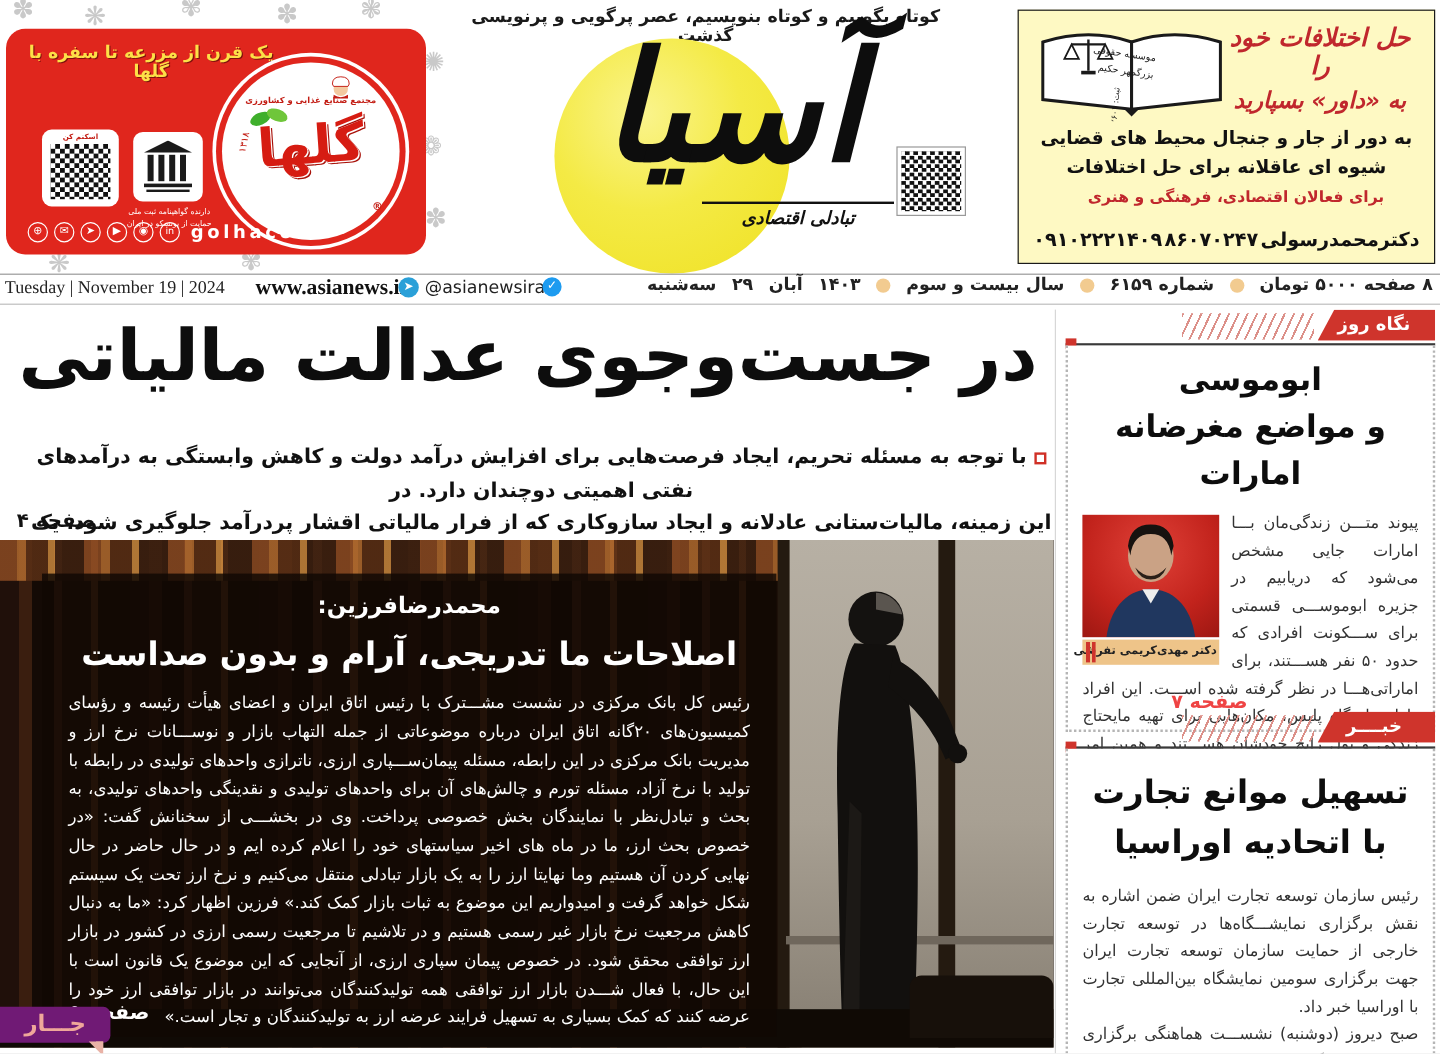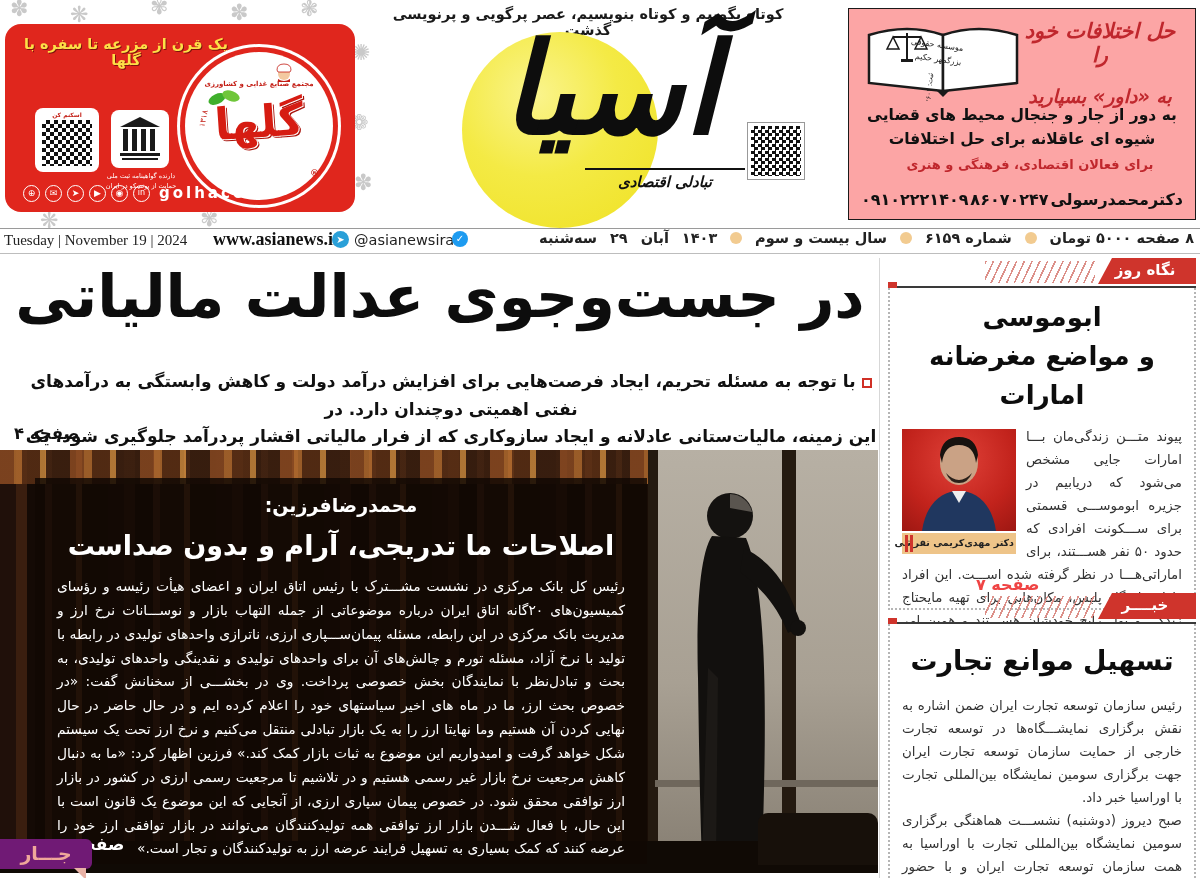--- a/index.html
+++ b/index.html
@@ -31,24 +31,24 @@
 
   
   .tagline { left:392px; top:6px; width:392px; text-align:center; font-size:14.5px; font-weight:bold; color:#1a1a1a; }
   .sun { left:462px; top:32px; width:196px; height:196px; border-radius:50%; background:radial-gradient(circle at 38% 32%, #faf48c 0%, #f4ea45 45%, #efe122 100%); }
   .logo-script { left:420px; top:14px; width:380px; text-align:center; font-size:126px; font-weight:bold; font-style:italic; color:#0d0d0d; line-height:1.2; letter-spacing:-6px; }
   .logo-sub { left:585px; top:168px; width:160px; text-align:center; font-size:15px; font-weight:bold; font-style:italic; color:#111; border-top:2px solid #111; padding-top:3px; }
   .mast-qr { left:747px; top:122px; width:58px; height:58px; background:#fff; border:1px solid #999; padding:3px; }
   .mast-qr .inner { width:100%; height:100%; background:repeating-conic-gradient(#111 0% 25%, #fff 0% 50%); background-size:7px 7px; }
 
   
-  .legal-box { left:848px; top:8px; width:348px; height:212px; border:1.6px solid #1a1a1a; background:#fca5a5; }
+  .legal-box { left:848px; top:8px; width:348px; height:212px; border:1.6px solid #1a1a1a; background:#fef9c3; }
   .legal-head { position:absolute; right:10px; top:10px; width:170px; text-align:center; color:#c0272d; font-weight:bold; font-style:italic; }
   .legal-head .l1 { font-size:21px; }
-  .legal-head .l2 { font-size:19px; margin-top:18px; }
+  .legal-head .l2 { font-size:19px; margin-top:6px; }
   .legal-mid { position:absolute; top:94px; left:0; right:0; text-align:center; font-weight:bold; font-size:15.5px; color:#111; line-height:1.55; }
   .legal-aud { position:absolute; top:148px; left:16px; right:0; text-align:center; font-weight:bold; font-size:13px; color:#c0272d; }
   .legal-foot { position:absolute; bottom:10px; left:12px; right:12px; display:flex; justify-content:space-between; align-items:baseline; font-weight:bold; font-size:16px; color:#111; direction:rtl; }
 
   
   .rule { left:0; width:1200px; height:1px; background:#9a9a9a; }
   .datebar { left:0; top:229px; width:1200px; height:24px; }
   .date-en { position:absolute; left:4px; top:3px; font-family:"Liberation Serif", serif; font-size:15px; color:#222; }
   .site { position:absolute; left:213px; top:0; font-family:"Liberation Serif", serif; font-weight:bold; font-size:18px; color:#111; }
   .tg-ic { position:absolute; left:332px; top:2px; width:17px; height:17px; border-radius:50%; background:#2aa0d8; color:#fff; font-size:10px; text-align:center; line-height:17px; }
@@ -297,18 +297,19 @@
 
   <div class="hatch" style="left:985px;top:596px;width:110px"></div>
   <div class="badge" style="left:1098px;top:593px;width:98px;text-align:center">خبــــر</div>
 
   <div class="abs box-topline" style="top:622px">
       <span class="redsq"></span>
     </div>
   <div class="news-box rtl" style="top:624px;height:254px;border-bottom:none">
     <div class="nb-title" style="font-size:27px;line-height:1.55;margin:6px 0 12px">
       <div>تسهیل موانع تجارت</div>
+      <div>با اتحادیه اوراسیا</div>
     </div>
     <div class="nb-body pre">رئیس سازمان توسعه تجارت ایران ضمن اشاره به نقش برگزاری نمایشـــگاه‌ها در توسعه تجارت خارجی از حمایت سازمان توسعه تجارت ایران جهت برگزاری سومین نمایشگاه بین‌المللی تجارت با اوراسیا خبر داد.
 صبح دیروز (دوشنبه) نشســـت هماهنگی برگزاری سومین نمایشگاه بین‌المللی تجارت با اوراسیا به همت سازمان توسعه تجارت ایران و با حضور محمدعلی دهقان دهنوی رئیس کل ســـازمان توســـعه تجارت ایران، حمید پاداش معاون هماهنگی و نظارت اقتصادی و نظارت بر مبادلات بین‌المللی</div>
   </div>
 
 </div>
 
 </body></html>

